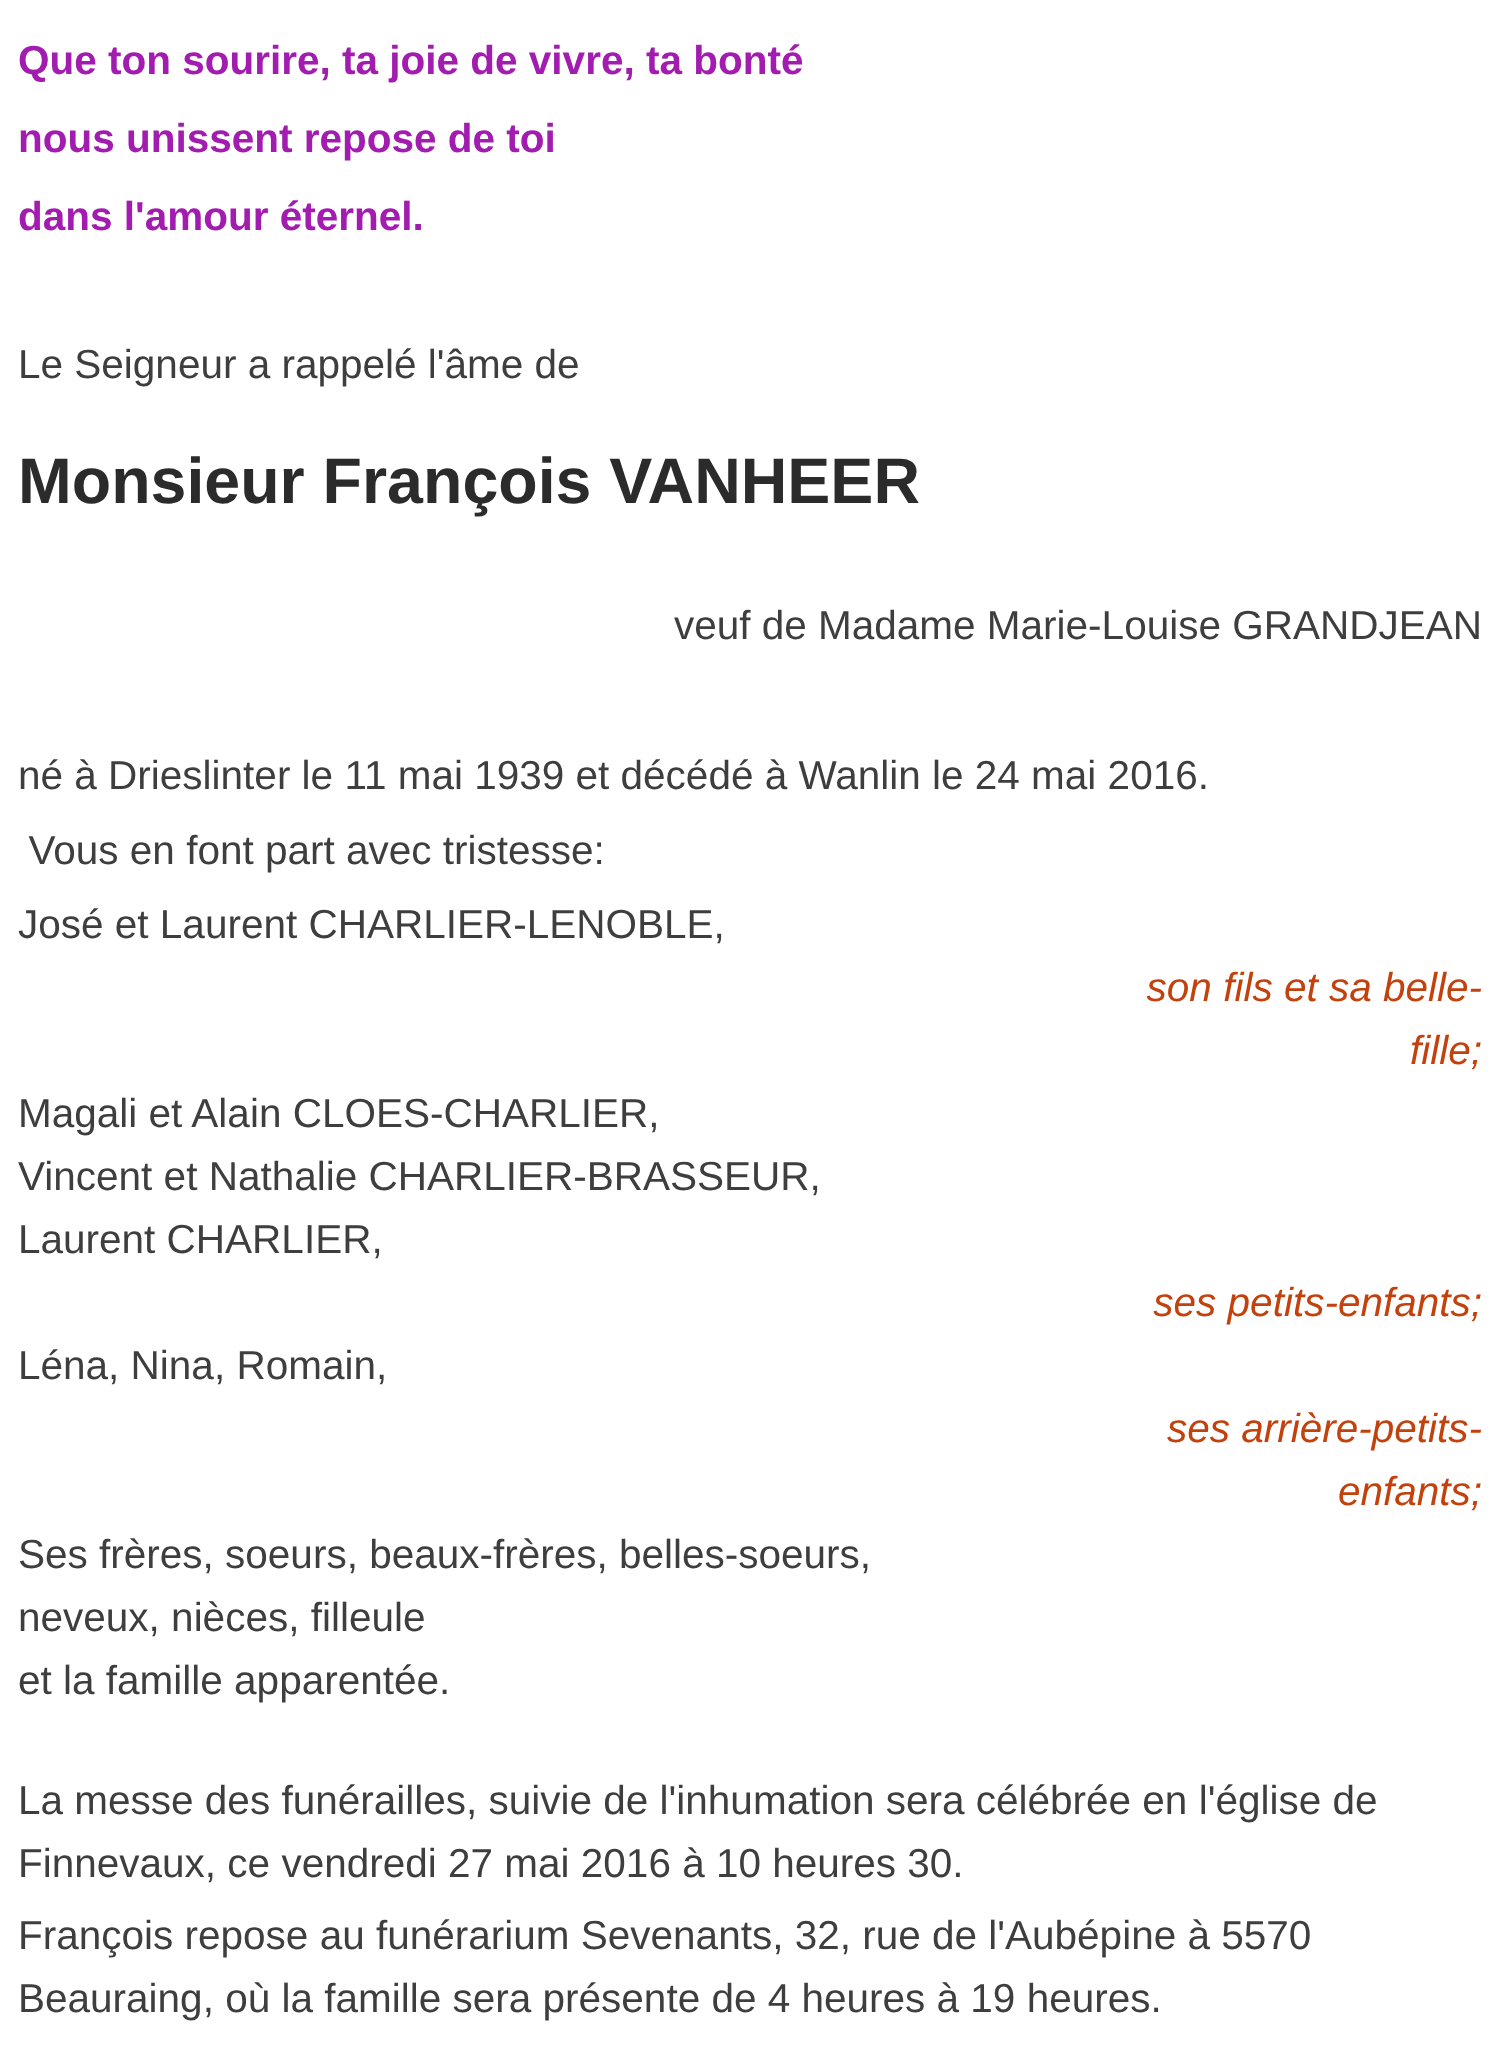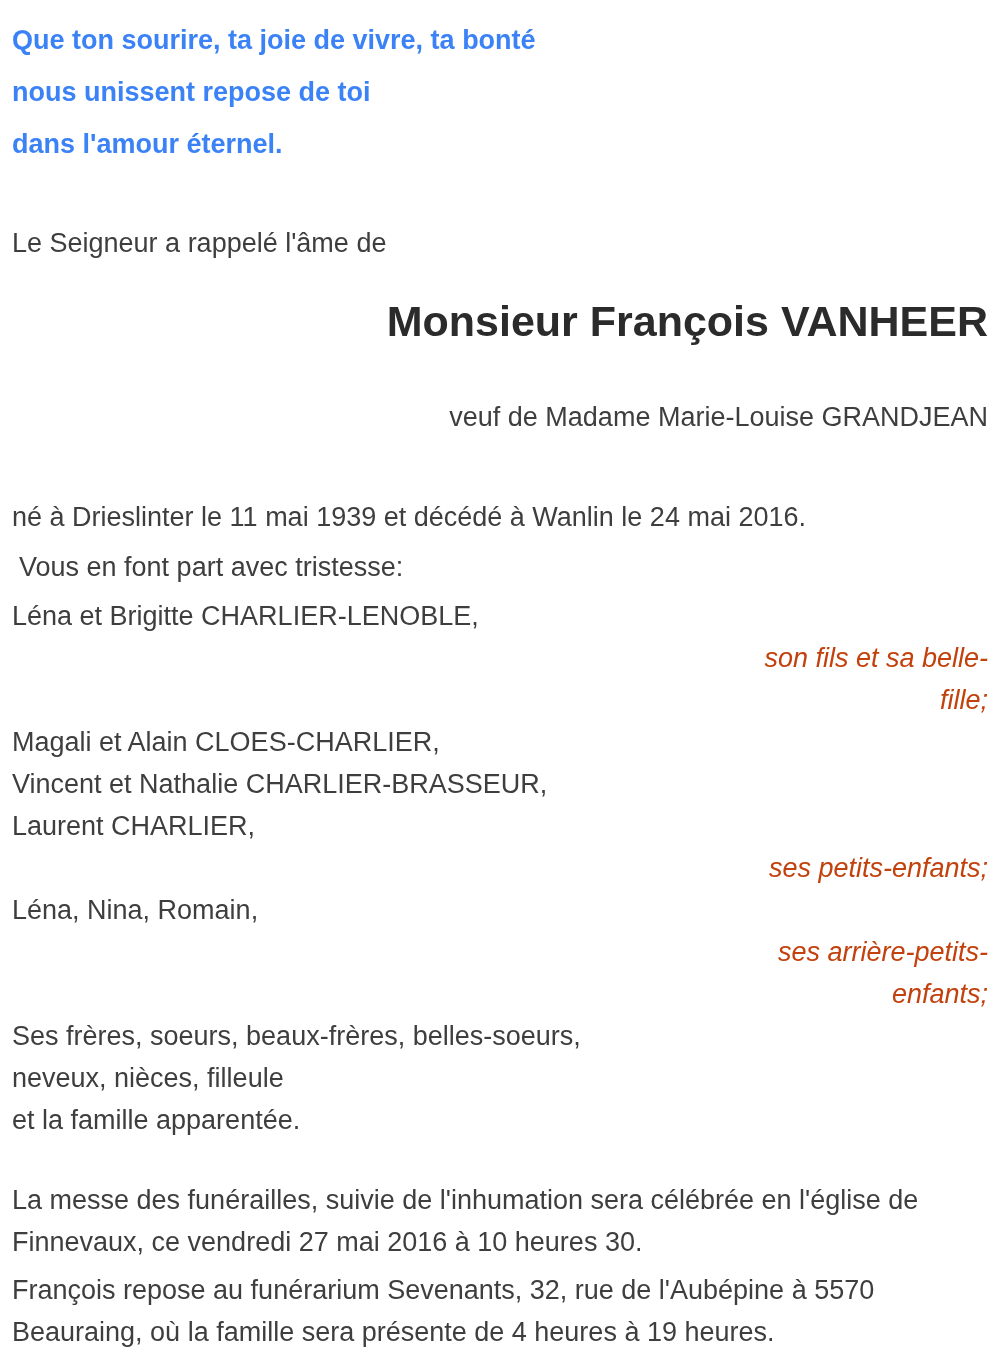--- a/index.html
+++ b/index.html
@@ -16,35 +16,34 @@
     color: #3e3e3e;
     font-size: 27px;
     line-height: 42px;
   }
   .epitaph {
     margin: 0 0 52px 0;
   }
   .epitaph p {
     margin: 0;
     font-weight: 700;
-    color: #3b82f6;
+    color: #a21caf;
     font-size: 27px;
     line-height: 52px;
   }
   .intro {
     margin: 0 0 32px 0;
   }
   h1.deceased {
     margin: 0 0 50px 0;
     font-size: 43px;
     line-height: 50px;
     font-weight: 700;
     color: #2b2b2b;
     letter-spacing: 0;
-    text-align: right;
   }
   .spouse {
     margin: 0 0 58px 16px;
     text-align: right;
   }
   .birth-death {
     margin: 0 0 8px 0;
   }
   p {
     margin: 7px;
@@ -81,21 +80,21 @@
 
   <h1 class="deceased">Monsieur François VANHEER</h1>
 
   <p class="spouse">veuf de Madame Marie-Louise GRANDJEAN</p>
 
   <p class="birth-death">né à Drieslinter le 11 mai 1939 et décédé à Wanlin le 24 mai 2016.</p>
 
   <p>Vous en font part avec tristesse:</p>
 
   <div class="family">
-    <p>Léna et Brigitte CHARLIER-LENOBLE,</p>
+    <p>José et Laurent CHARLIER-LENOBLE,</p>
     <p class="relation">son fils et sa belle-fille;</p>
 
     <p>Magali et Alain CLOES-CHARLIER,</p>
     <p>Vincent et Nathalie CHARLIER-BRASSEUR,</p>
     <p>Laurent CHARLIER,</p>
     <p class="relation">ses petits-enfants;</p>
 
     <p>Léna, Nina, Romain,</p>
     <p class="relation">ses arrière-petits-enfants;</p>
 

